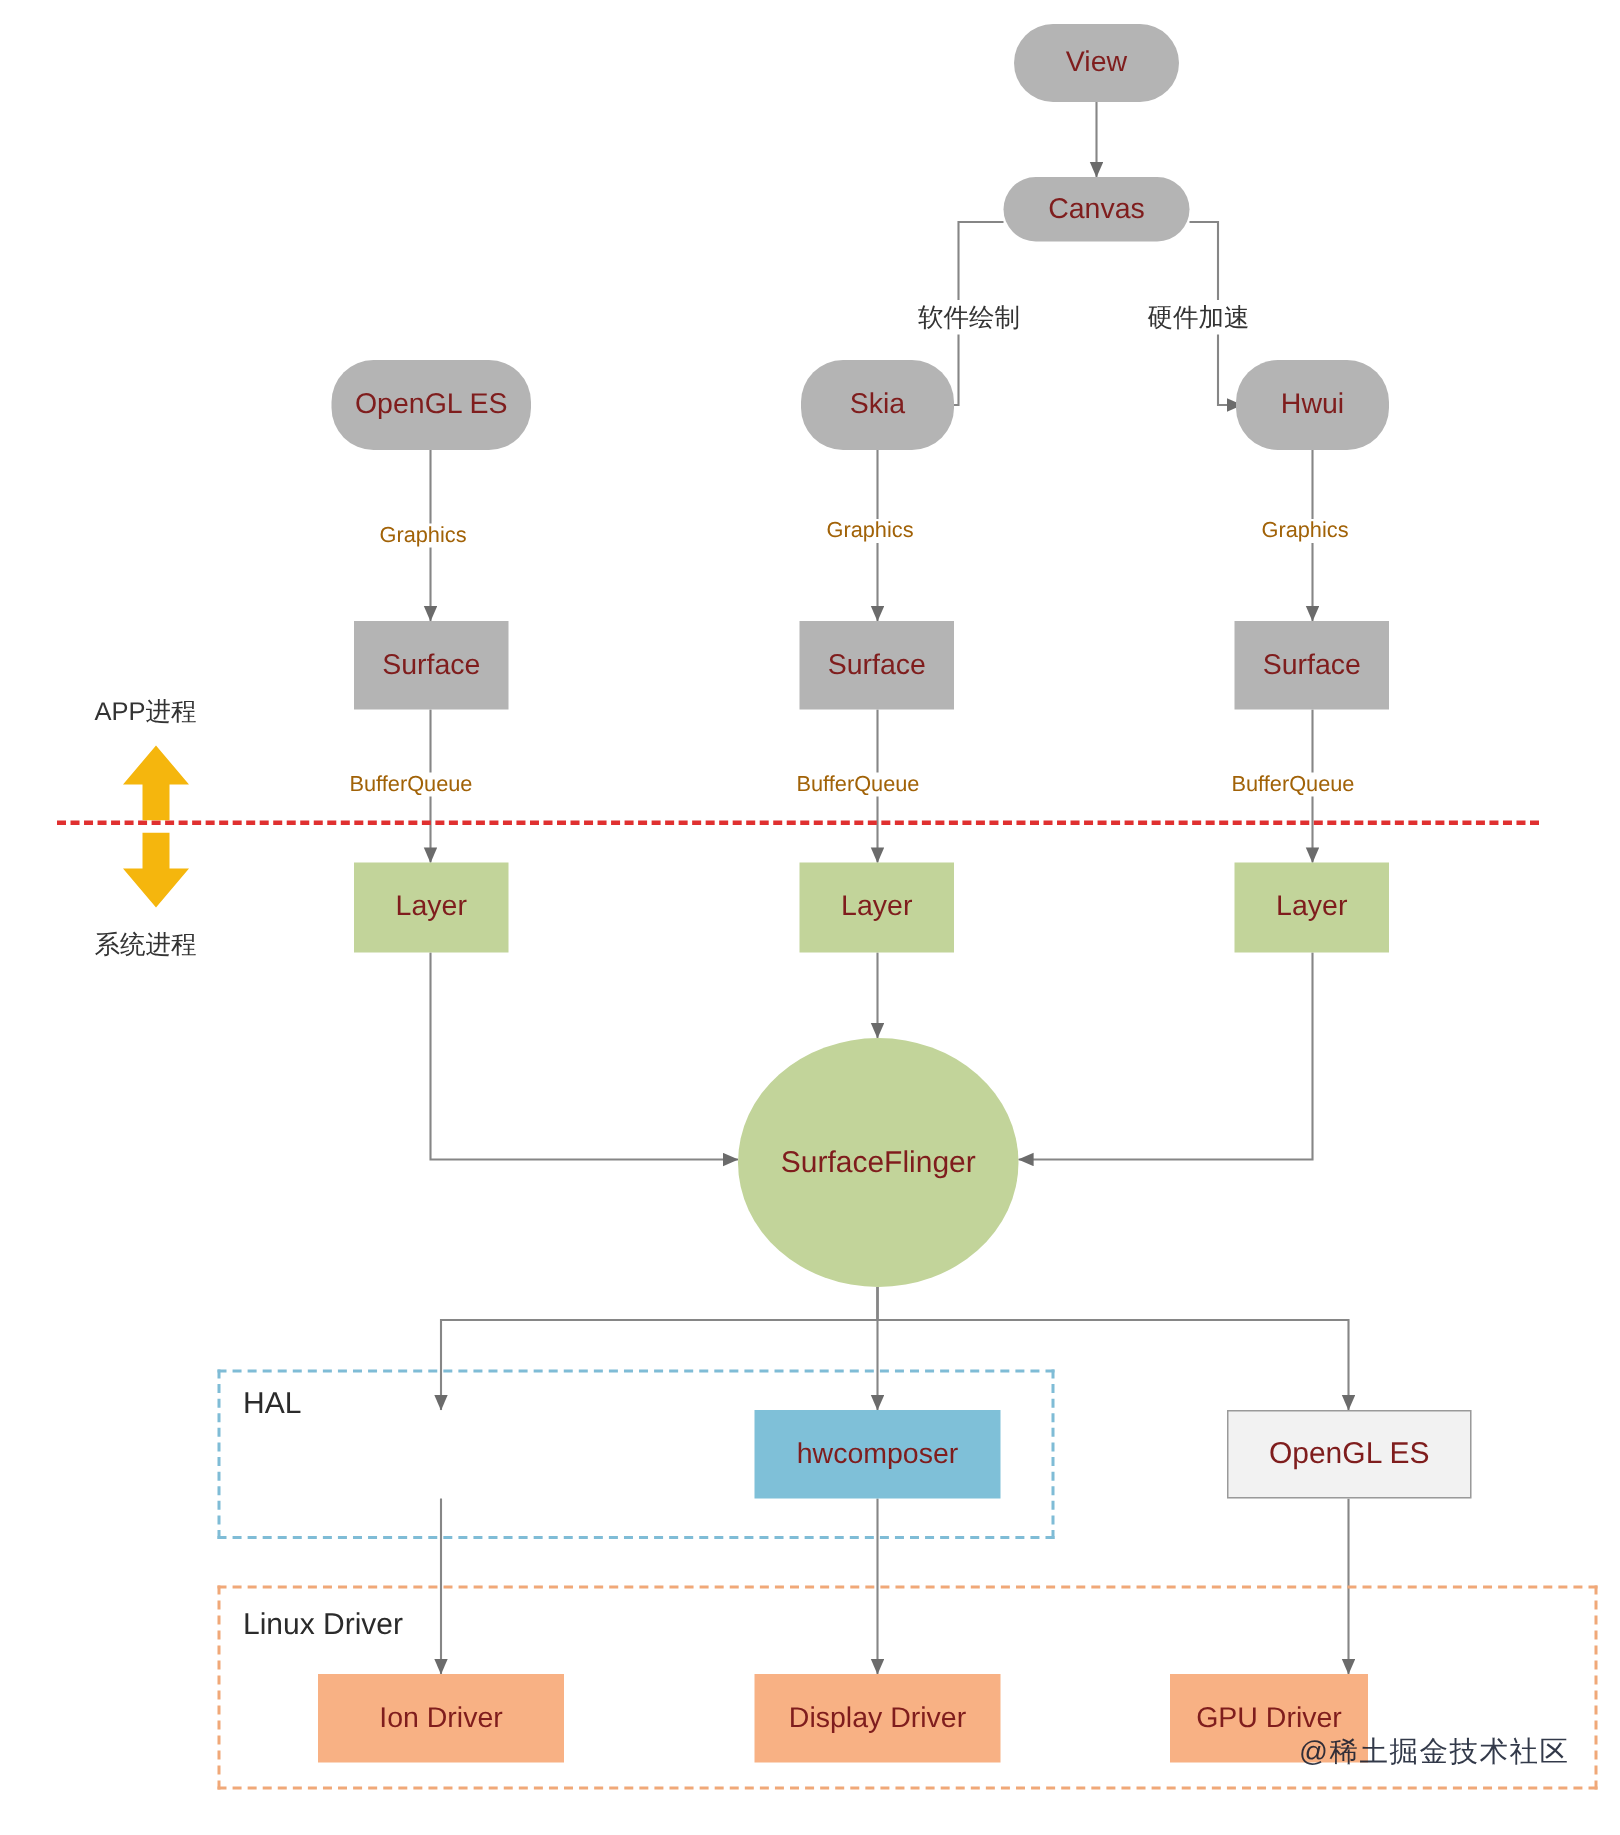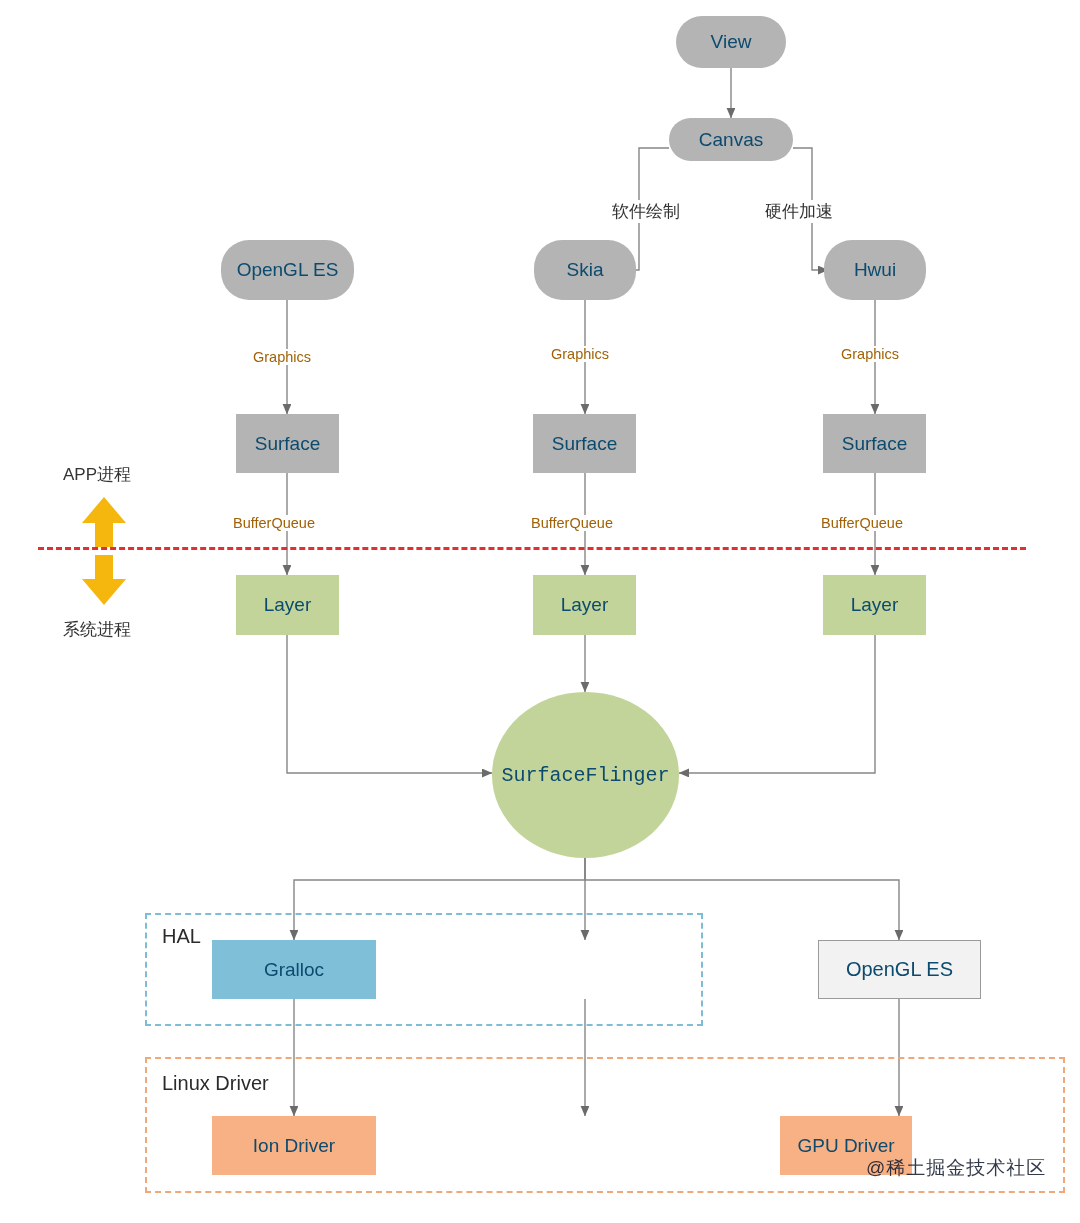--- a/index.html
+++ b/index.html
@@ -16,21 +16,21 @@
   }
   #wires{position:absolute;left:0;top:0;width:1080px;height:1223px;pointer-events:none;}
 
   
   .node{
     position:absolute;
     display:flex;
     align-items:center;
     justify-content:center;
     text-align:center;
-    color:#0c4a6e;
+    color:#7f1d1d;
     box-sizing:border-box;
     line-height:1.15;
     white-space:nowrap;
   }
   .pill{
     background:#b4b4b4;
     border-radius:28px;
     font-size:19px;
   }
   .rect-gray{
@@ -38,21 +38,20 @@
     font-size:19px;
   }
   .rect-green{
     background:#c2d49a;
     font-size:19px;
   }
   .circle{
     background:#c2d49a;
     border-radius:50%;
     font-size:20px;
-    font-family:Liberation Mono, monospace;
   }
   .rect-blue{
     background:#7fc0d8;
     font-size:19px;
   }
   .rect-orange{
     background:#f8b184;
     font-size:19px;
   }
   .rect-plain{
@@ -219,29 +218,32 @@
     <span>Layer</span>
   </div>
   <div class="node rect-green" style="left:823px;top:575px;width:103px;height:60px;">
     <span>Layer</span>
   </div>
 
   <div class="node circle" style="left:492px;top:692px;width:187px;height:166px;">
     <span>SurfaceFlinger</span>
   </div>
 
-  <div class="node rect-blue" style="left:212px;top:940px;width:164px;height:59px;">
-    <span>Gralloc</span>
+  <div class="node rect-blue" style="left:503px;top:940px;width:164px;height:59px;">
+    <span>hwcomposer</span>
   </div>
   <div class="node rect-plain" style="left:818px;top:940px;width:163px;height:59px;">
     <span>OpenGL ES</span>
   </div>
 
   <div class="node rect-orange" style="left:212px;top:1116px;width:164px;height:59px;">
     <span>Ion Driver</span>
+  </div>
+  <div class="node rect-orange" style="left:503px;top:1116px;width:164px;height:59px;">
+    <span>Display Driver</span>
   </div>
   <div class="node rect-orange" style="left:780px;top:1116px;width:132px;height:59px;">
     <span>GPU Driver</span>
   </div>
 
   <div class="edge-label cn" style="left:609px;top:200px;">软件绘制</div>
   <div class="edge-label cn" style="left:762px;top:200px;">硬件加速</div>
 
   <div class="edge-label" style="left:250px;top:349px;">Graphics</div>
   <div class="edge-label" style="left:548px;top:346px;">Graphics</div>

